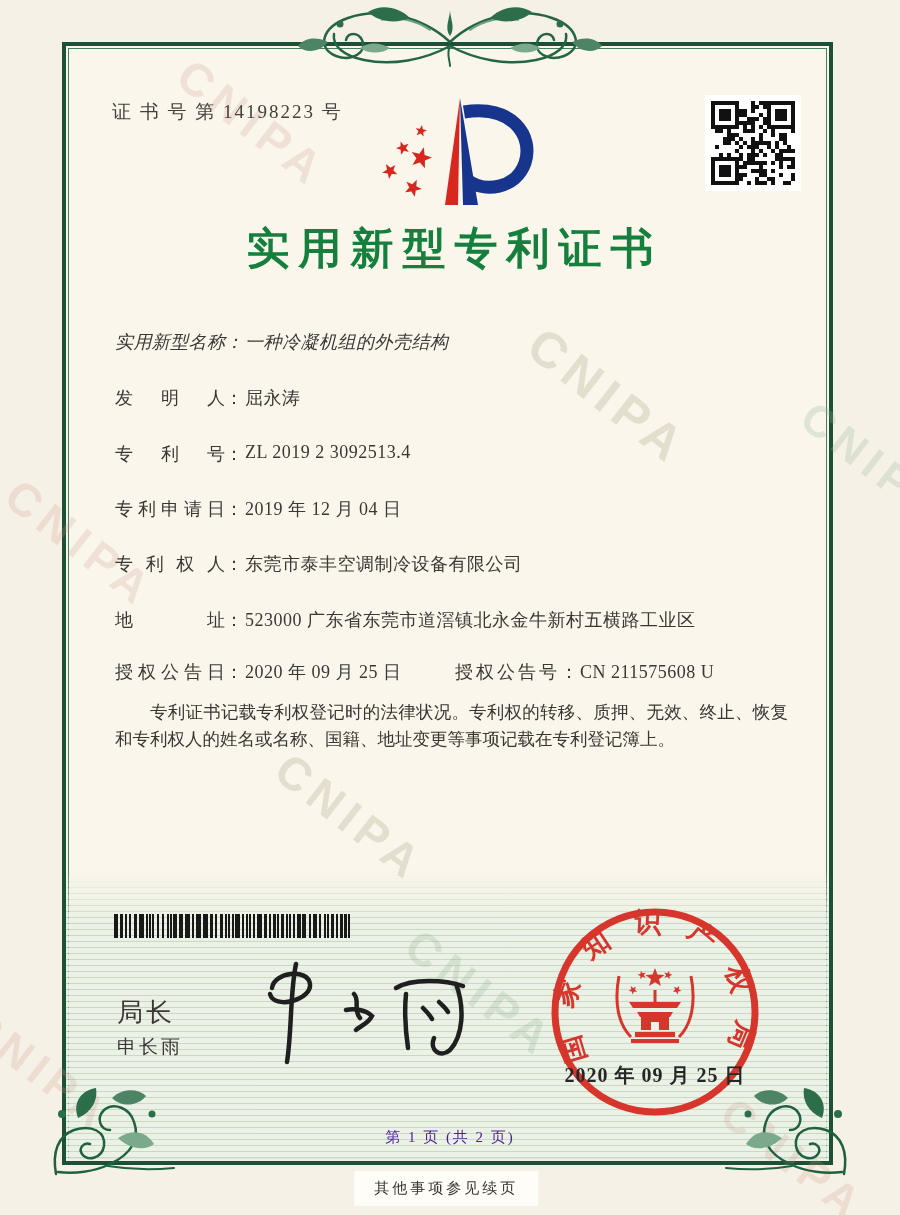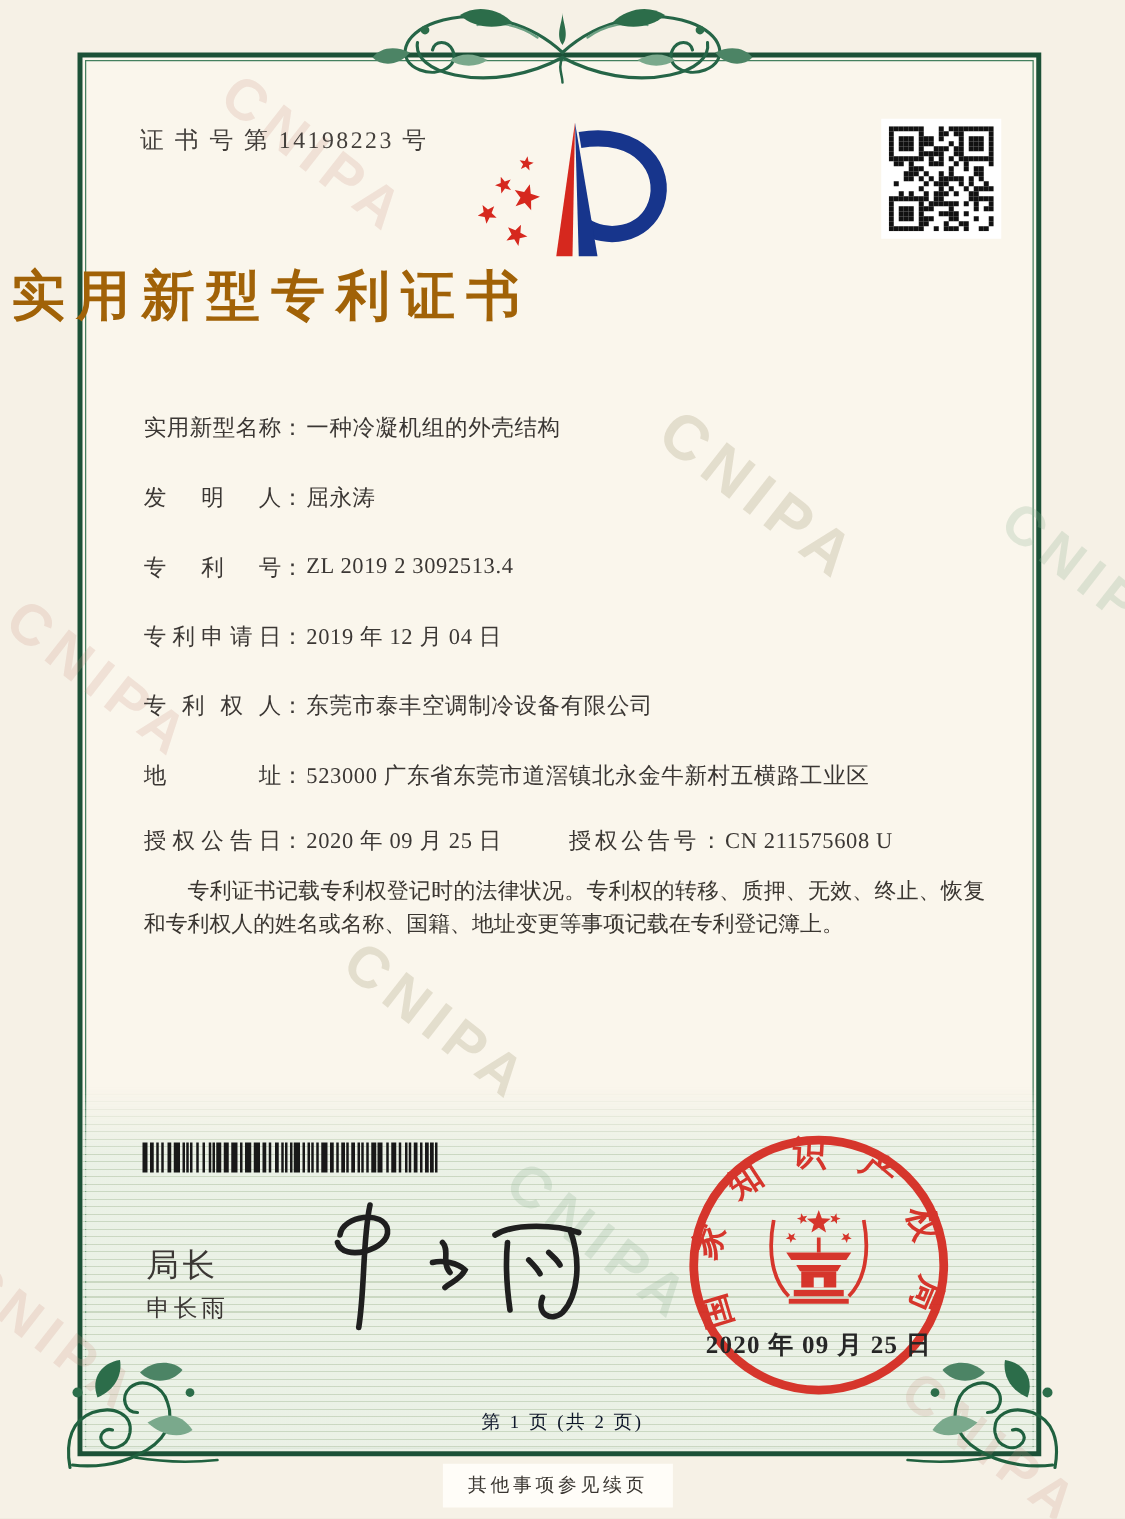--- a/index.html
+++ b/index.html
@@ -15,40 +15,40 @@
   .frame{position:absolute;left:62px;top:42px;width:763px;height:1115px;border:4px solid #1c5137;
          background:#faf6ec;z-index:1;}
   .frame-inner{position:absolute;inset:2px;border:1px solid #44805f;}
   .band{position:absolute;left:0;right:0;bottom:0;height:292px;
         background-image:repeating-linear-gradient(180deg, rgba(163,191,160,.55) 0 1px, rgba(233,240,229,.92) 1px 6px);
         -webkit-mask-image:linear-gradient(180deg, transparent 0, #000 55px);
         mask-image:linear-gradient(180deg, transparent 0, #000 55px);}
   
   .z{position:absolute;z-index:3;}
   .cert-no{left:112px;top:99px;font-size:19px;letter-spacing:2px;color:#433f3b;}
-  .title{left:0;right:0;top:208px;font-size:43px;font-weight:700;
-         letter-spacing:9px;text-indent:9px;color:#a16207;}
+  .title{left:0;right:0;top:220px;text-align:center;font-size:43px;font-weight:700;
+         letter-spacing:9px;text-indent:9px;color:#15803d;}
   .row{left:115px;font-size:18px;white-space:nowrap;}
   .f-label{display:inline-block;width:110px;text-align:justify;text-align-last:justify;vertical-align:top;}
   .f-colon{display:inline-block;width:20px;vertical-align:top;}
   .f-value{letter-spacing:.5px;}
   .grant{left:115px;top:660px;width:680px;font-size:18px;white-space:nowrap;}
   .grant-no{position:absolute;left:340px;top:0;}
   .sp-label{letter-spacing:3px;}
   .body-text{left:115px;top:699px;width:673px;font-size:17.5px;line-height:27px;text-align:justify;color:#3a3631;}
   .body-text p{margin:0;text-indent:2em;}
   .barcode{left:114px;top:914px;width:240px;height:24px;font-size:0;}
   .barcode span{display:inline-block;height:100%;background:#181818;}
   .sig-title{left:117px;top:995px;font-size:26px;letter-spacing:3px;}
   .sig-name{left:117px;top:1034px;font-size:19px;letter-spacing:3px;}
   .signature{left:250px;top:956px;}
   .seal{left:545px;top:902px;opacity:.93;}
   .seal-date{left:545px;top:1062px;width:220px;text-align:center;font-size:20px;font-weight:700;
              color:#262626;letter-spacing:1px;}
-  .pagination{left:0;right:0;top:1128px;text-align:center;font-size:15px;letter-spacing:2px;color:#0f172a;}
+  .pagination{left:0;right:0;top:1128px;text-align:center;font-size:15px;letter-spacing:2px;color:#4c1d95;}
   .note{left:50%;top:1171px;transform:translateX(-52%);background:#fffdf8;padding:8px 20px;
         font-size:15px;letter-spacing:3px;color:#3a3631;}
   .orn{position:absolute;z-index:3;pointer-events:none;}
   .qr-wrap{left:705px;top:95px;width:96px;height:96px;background:#fff;}
   .qr-wrap svg{position:absolute;left:6px;top:6px;}
 </style>
 </head>
 <body>
 
 <div class="page">
@@ -351,21 +351,21 @@
         <rect x="48" y="80" width="4" height="4" fill="#111"></rect>
         <rect x="52" y="80" width="4" height="4" fill="#111"></rect>
         <rect x="60" y="80" width="4" height="4" fill="#111"></rect>
         <rect x="72" y="80" width="4" height="4" fill="#111"></rect>
         <rect x="76" y="80" width="4" height="4" fill="#111"></rect>
       </svg>
   </div>
 
   <div class="z title">实用新型专利证书</div>
 
-  <div class="z row" style="top:330px;">
+  <div class="z row" style="top:330px;font-style:italic;">
     <span class="f-label">实用新型名称</span><span class="f-colon">：</span><span class="f-value">一种冷凝机组的外壳结构</span>
   </div>
   <div class="z row" style="top:386px;">
     <span class="f-label">发明人</span><span class="f-colon">：</span><span class="f-value">屈永涛</span>
   </div>
   <div class="z row" style="top:442px;">
     <span class="f-label">专利号</span><span class="f-colon">：</span><span class="f-value">ZL 2019 2 3092513.4</span>
   </div>
   <div class="z row" style="top:497px;">
     <span class="f-label">专利申请日</span><span class="f-colon">：</span><span class="f-value">2019 年 12 月 04 日</span>

